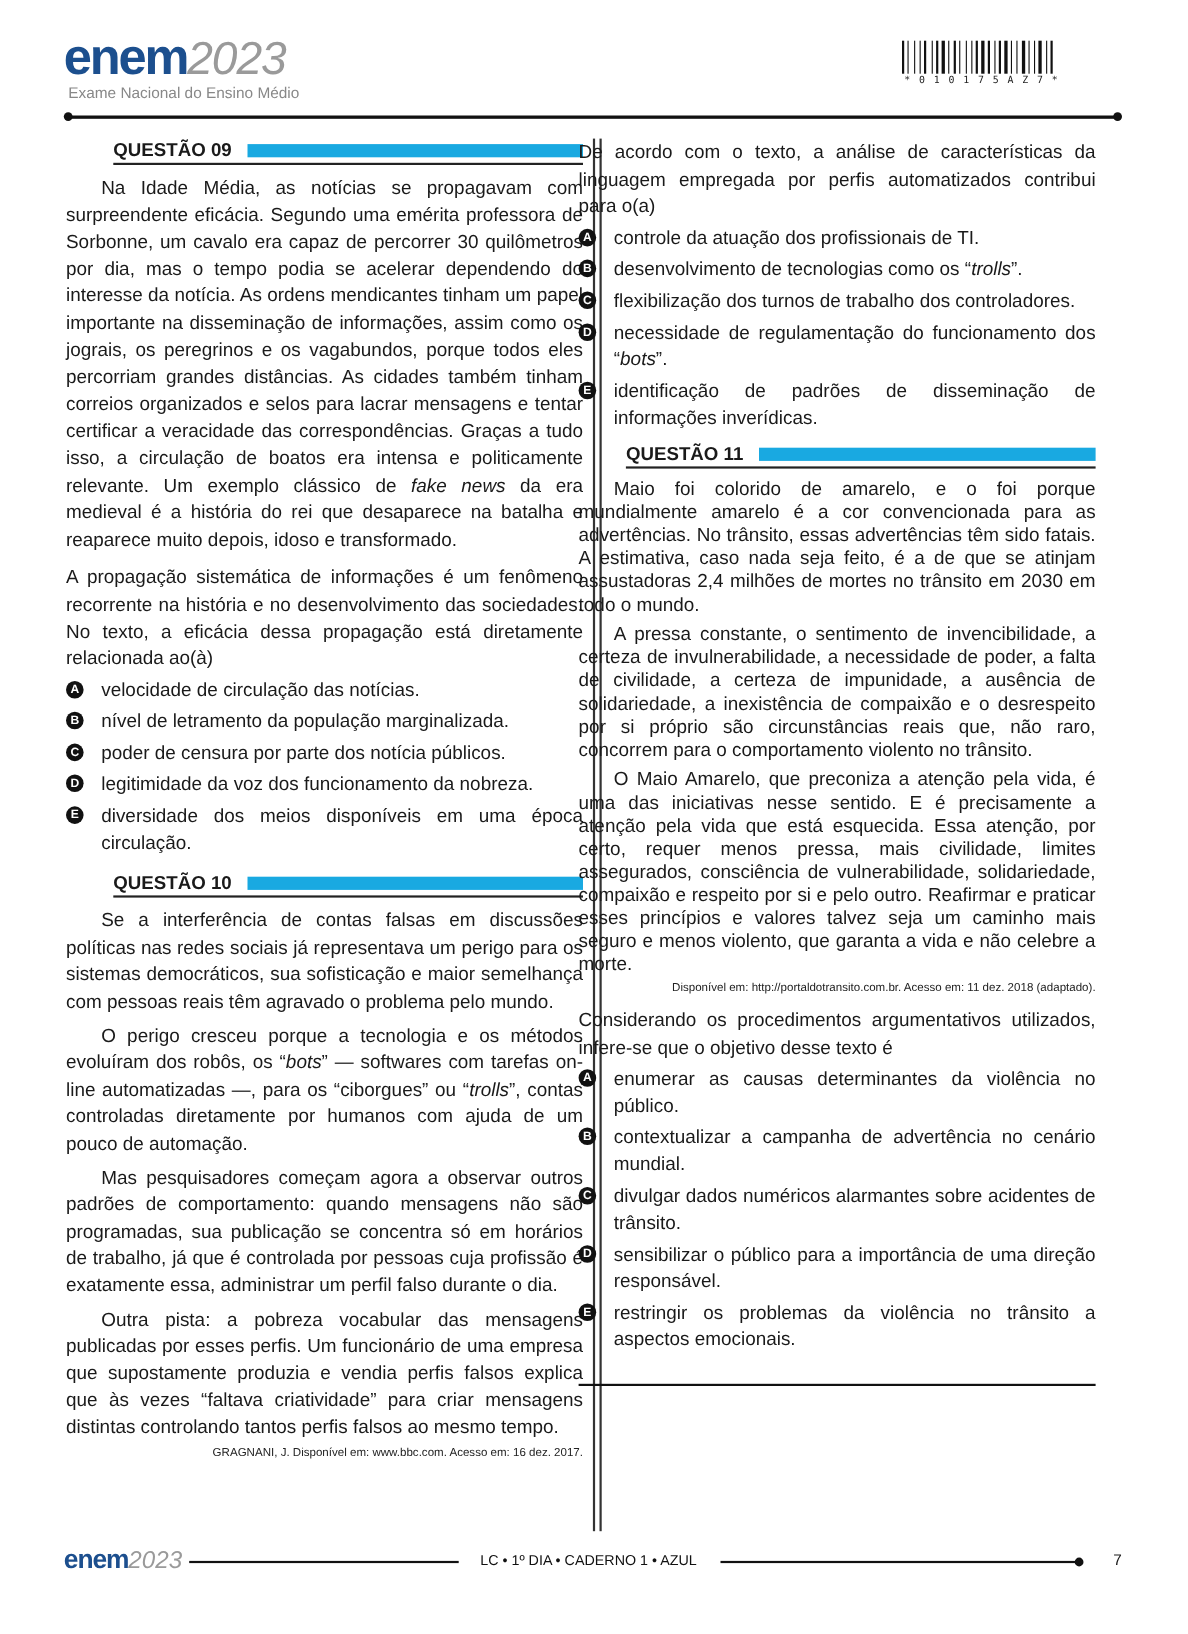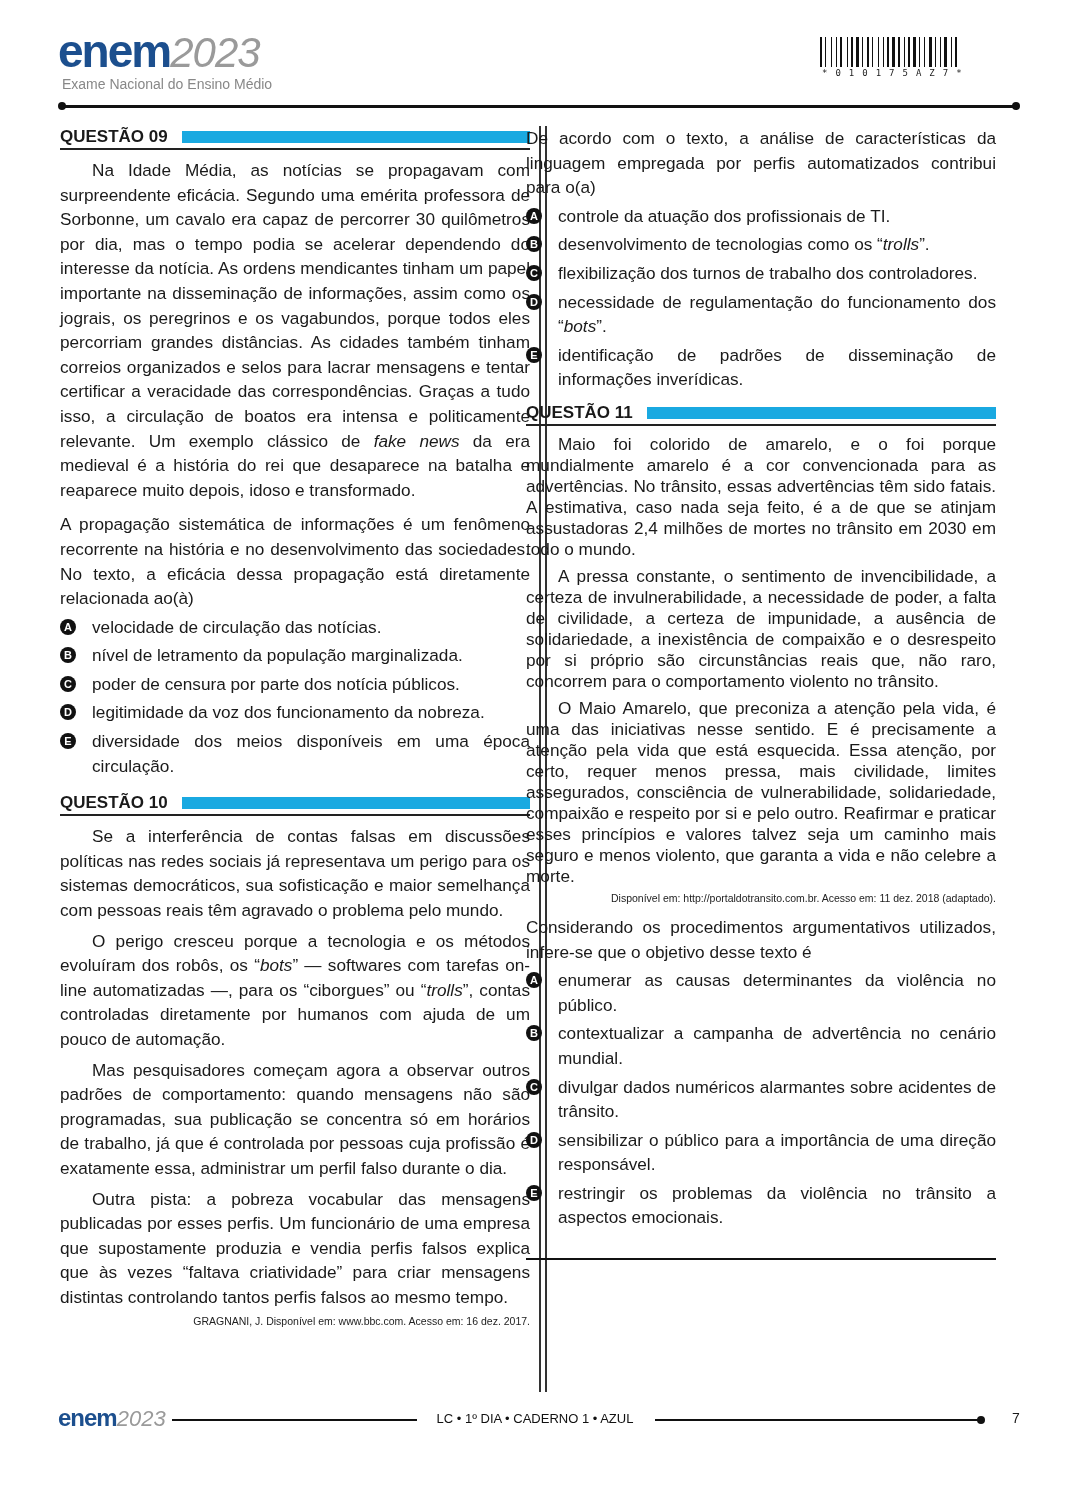--- a/index.html
+++ b/index.html
@@ -17,21 +17,21 @@
   .top-rule { position:absolute; left:62px; top:105px; width:954px; height:3px; background:#111; }
   .dot { position:absolute; width:8px; height:8px; border-radius:50%; background:#111; }
 
   
   .col { position:absolute; top:126px; width:470px; font-size:17.2px; line-height:24.6px; }
   .col-left { left:60px; }
   .col-right { left:526px; }
   .divider { position:absolute; left:539px; top:126px; width:2px; height:1266px; background:#333; }
   .divider2 { position:absolute; left:545px; top:126px; width:2px; height:1266px; background:#333; }
 
-  .qhead { display:flex; align-items:center; border-bottom:2px solid #222; height:22px; margin-bottom:8px; }
+  .qhead { display:flex; align-items:center; border-bottom:2px solid #222; height:22px; margin-bottom:8px;margin-left:43px; }
   .qhead .qlabel { font-weight:bold; font-size:17px; white-space:nowrap; padding-right:14px; }
   .qhead .qbar { flex:1; height:12px; background:#19a9e1; }
 
   p { margin:0; text-align:justify; }
   p.indent { text-indent:32px; }
   p.gap { margin-top:6px; }
   .source { font-size:10.5px; text-align:right; line-height:14px; margin:4px 0 10px 0; color:#222; }
   .stem { margin-top:10px; }
   .options { margin-top:4px; }
   .opt { display:flex; align-items:flex-start; margin-bottom:4px; }

